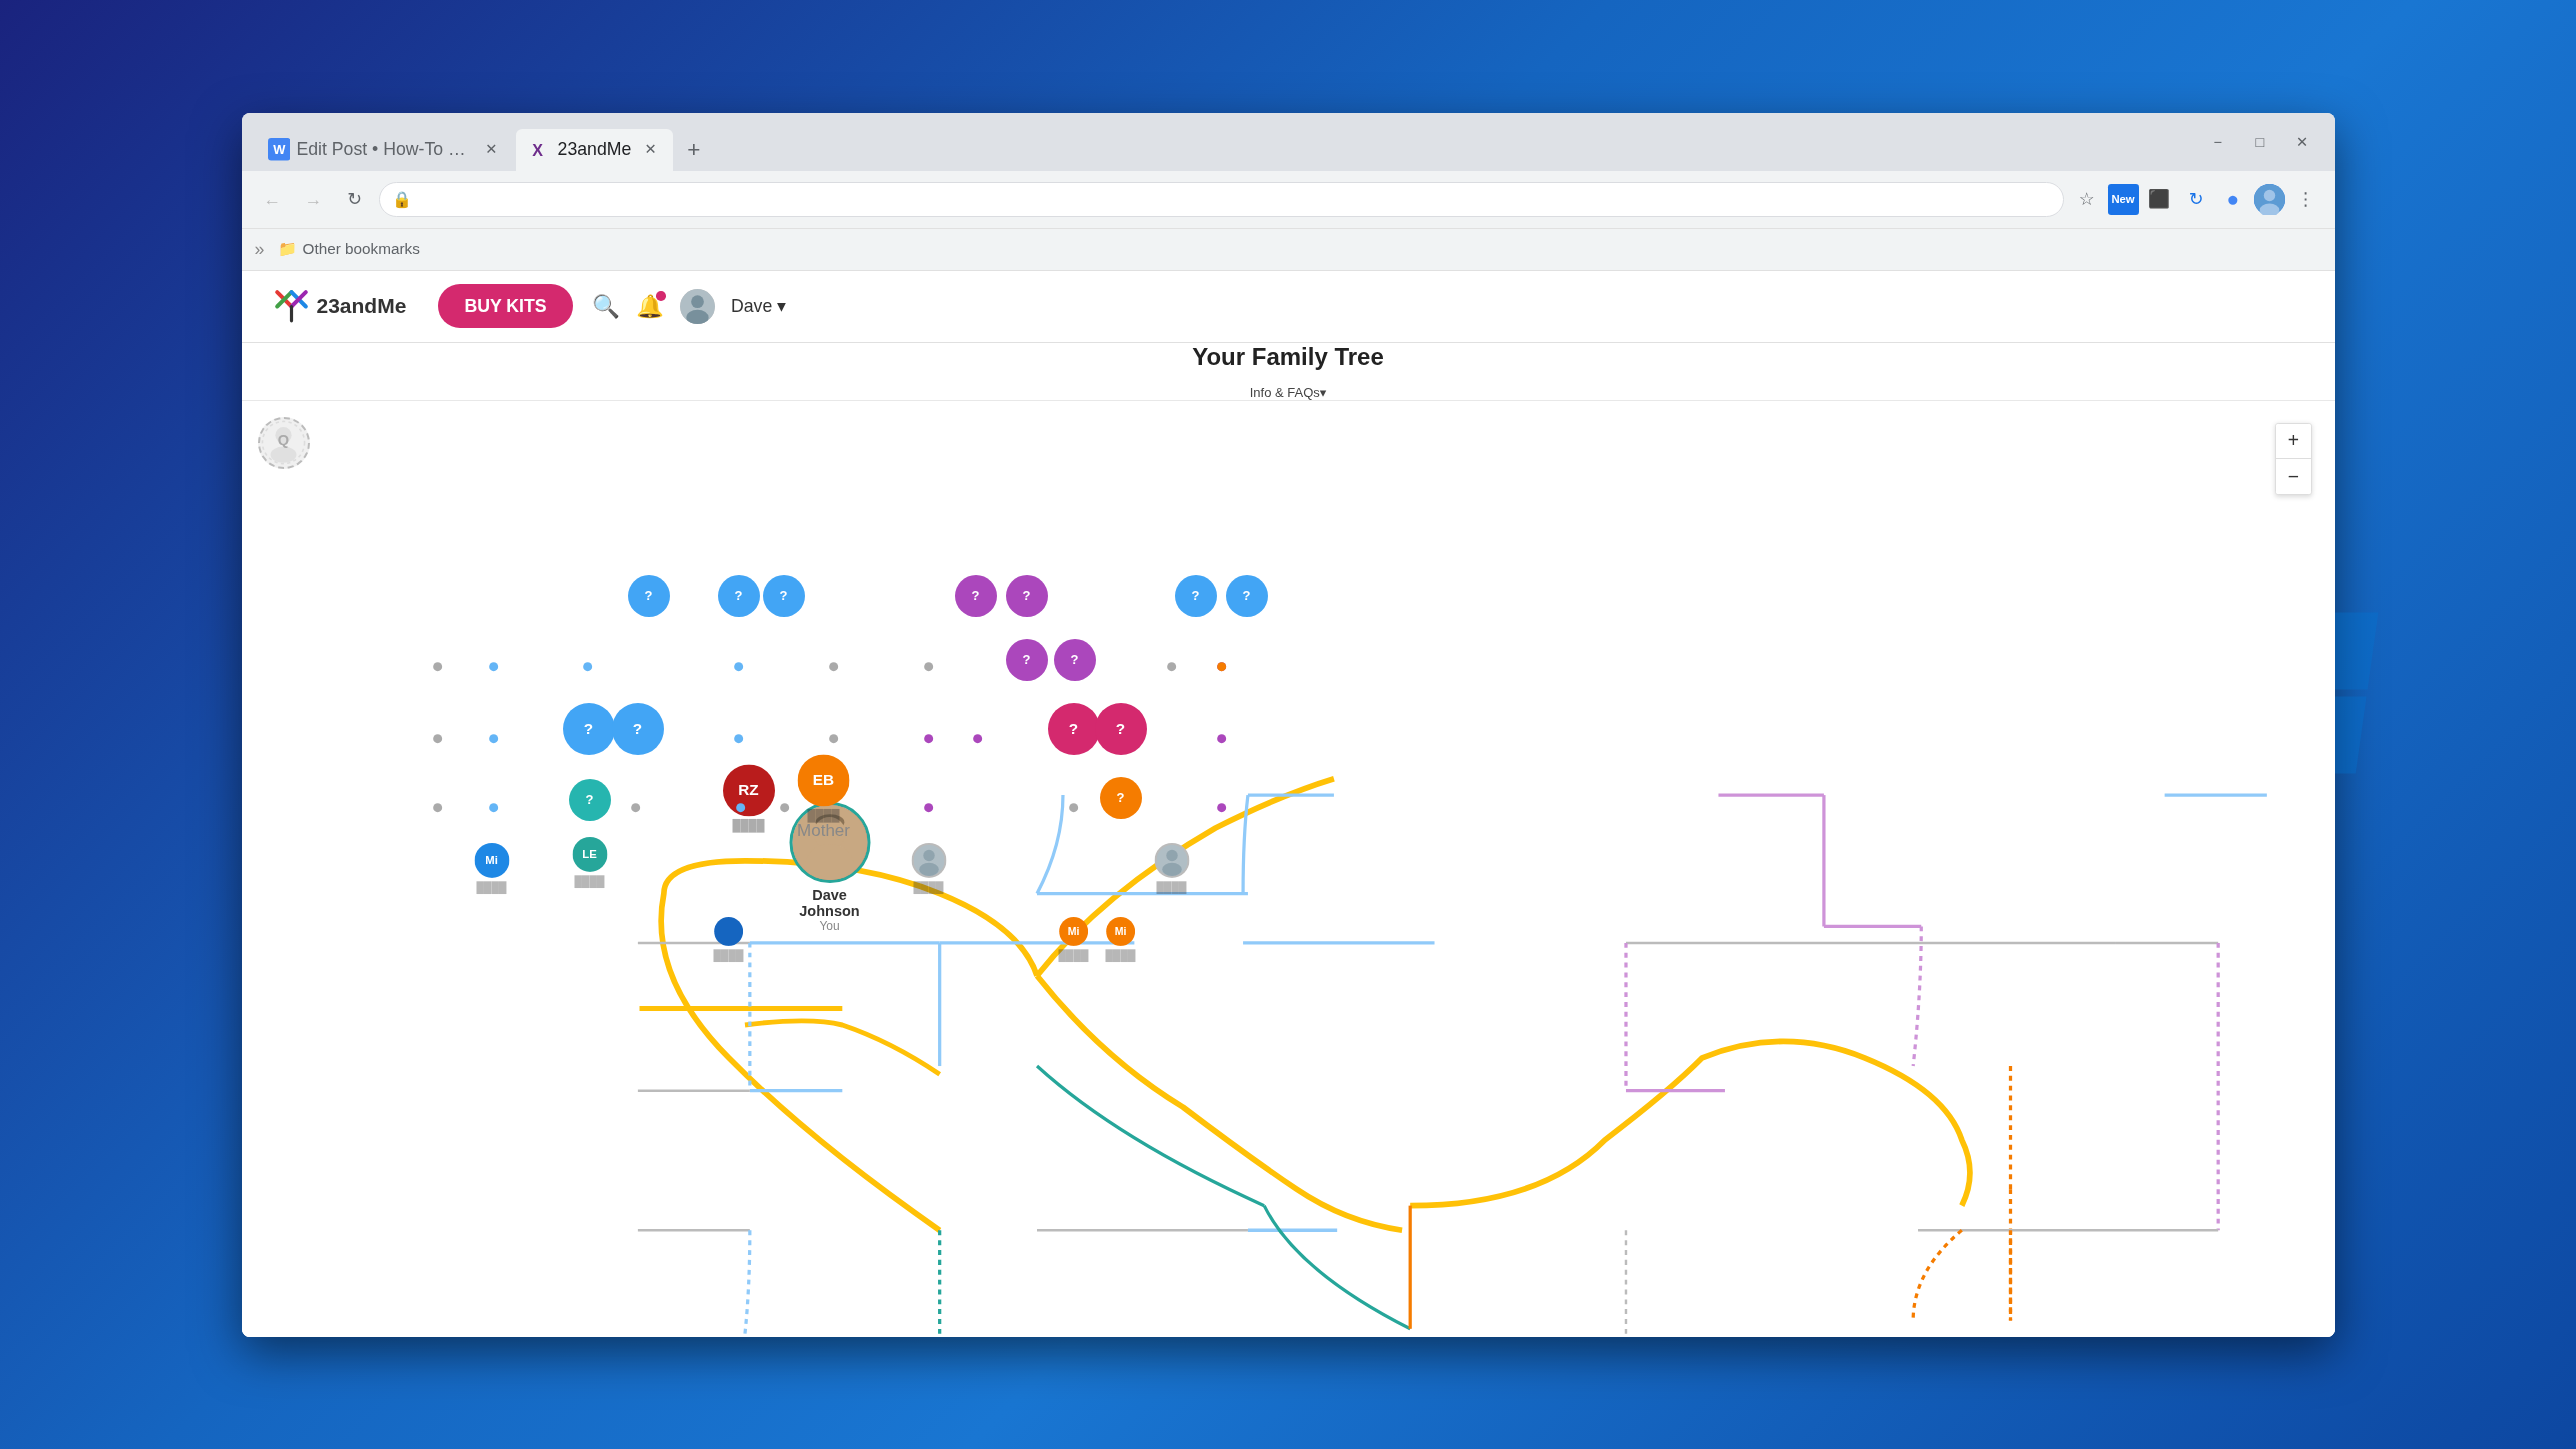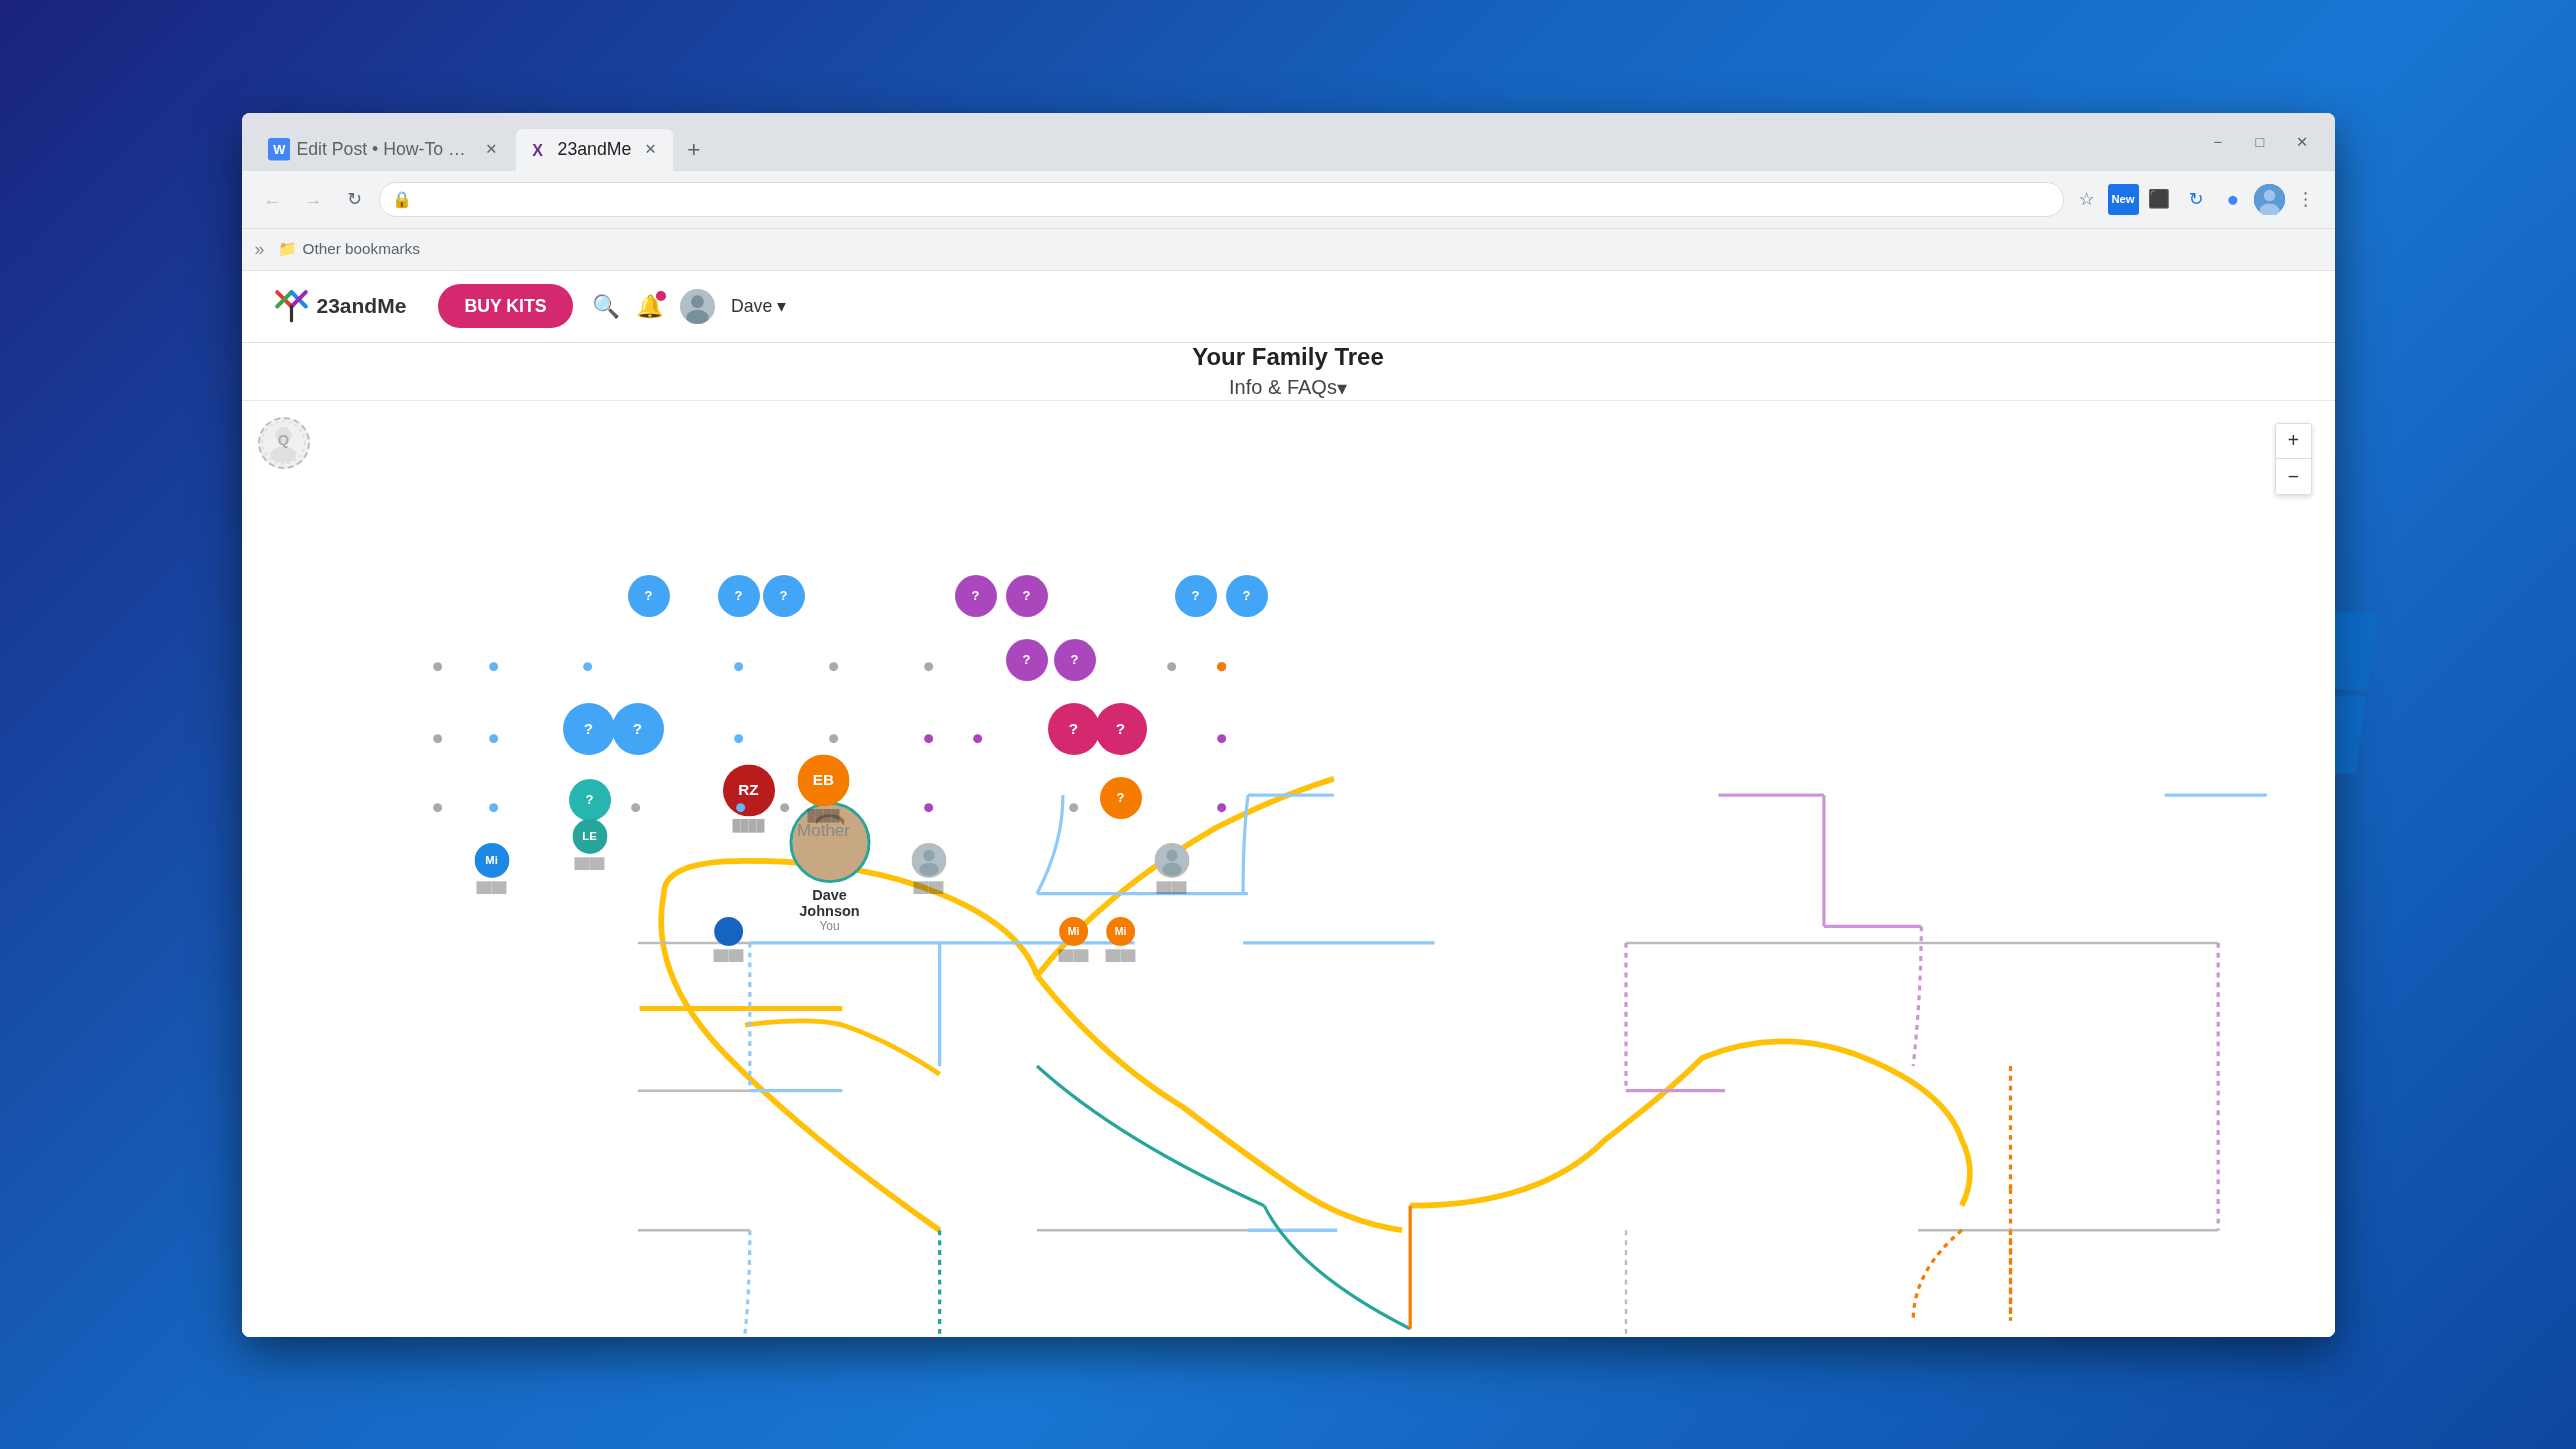--- a/index.html
+++ b/index.html
@@ -356,21 +356,21 @@
       background: white;
       flex-direction: column;
     }
     .page-title {
       font-size: 24px;
       font-weight: 600;
       color: #222;
       flex: 1;
     }
     .info-faqs {
-      font-size: 20px;
+      font-size: 13px;
       color: #444;
       cursor: pointer;
       display: flex;
       align-items: center;
       gap: 0;
     }
 
     
     .family-tree-canvas {
       flex: 1;
@@ -834,21 +834,21 @@
         </div>
         <div class="person-node" style="left:1005px; top:195px;">
           <div class="person-circle size-sm" style="background:#42a5f5;">?</div>
         </div>
 
         <div class="person-node" style="left:250px; top:467px;">
           <div class="person-circle size-sm" style="background:#1e88e5; width:35px; height:35px; font-size:11.3px;">Mi</div>
           <div class="person-node-label" style="opacity:0.35; font-size:10.5px;">████</div>
         </div>
 
-        <div class="person-node" style="left:348px; top:443px;">
+        <div class="person-node" style="left:348px; top:461px;">
           <div class="person-circle size-sm" style="background:#26a69a; width:35px; height:35px; font-size:11.3px;">LE</div>
           <div class="person-node-label" style="opacity:0.35; font-size:10.5px;">████</div>
         </div>
 
         <div class="person-node" style="left:487px; top:538px;">
           <div class="person-circle" style="background:#1565c0; width:29px; height:29px; font-size:11.3px;"></div>
           <div class="person-node-label" style="opacity:0.35; font-size:10.5px;">████</div>
         </div>
 
         <div class="person-node" style="left:687px; top:467px;">

